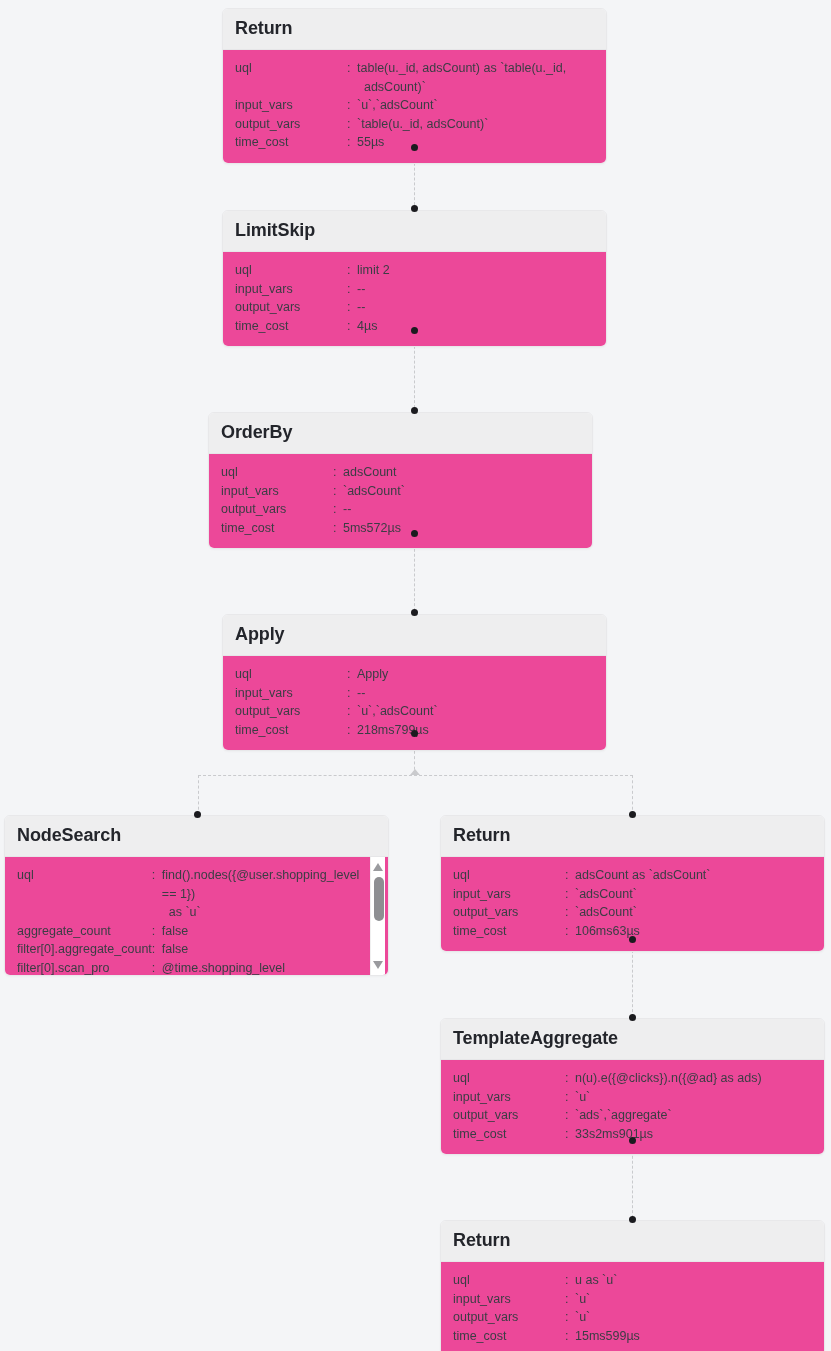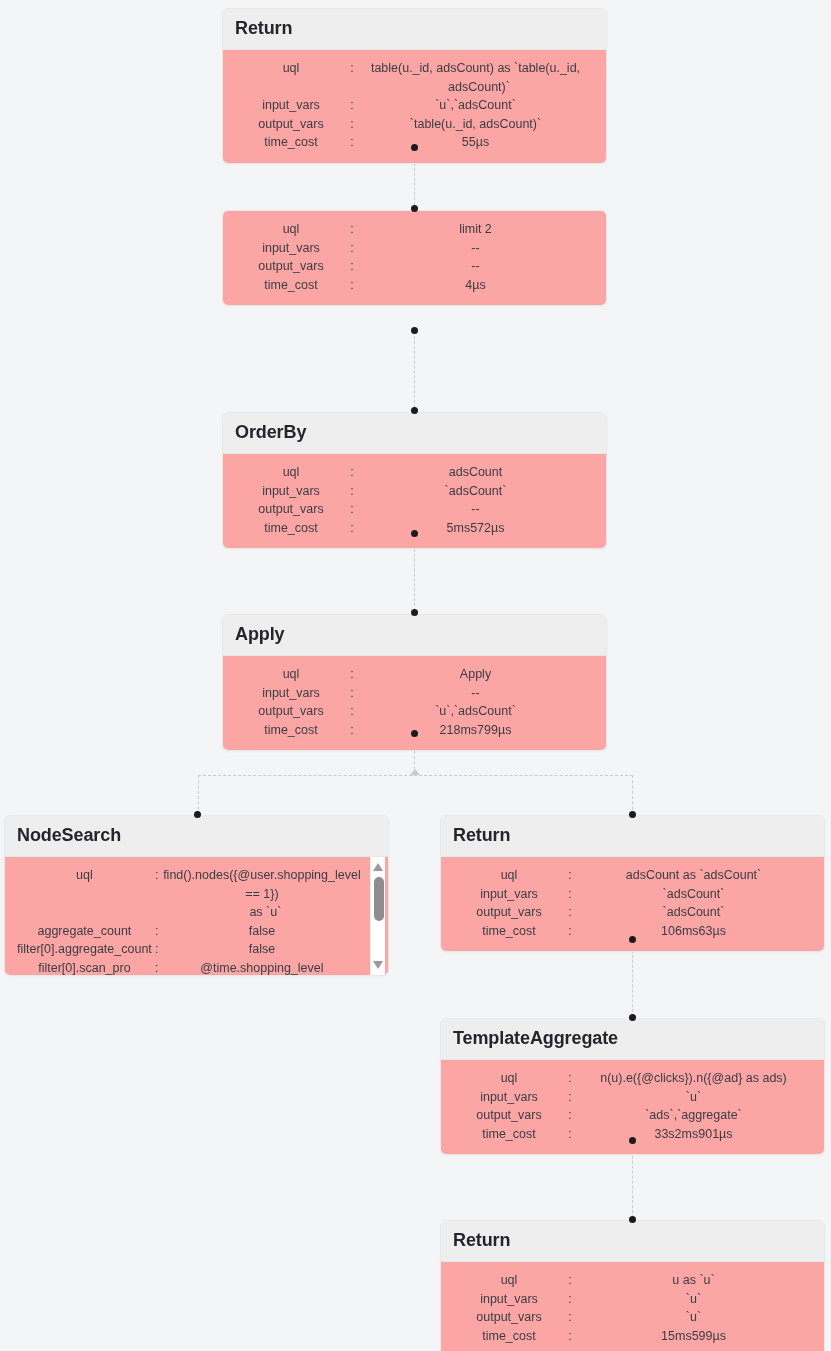--- a/index.html
+++ b/index.html
@@ -32,23 +32,22 @@
     background: #eeeeef;
     border-bottom: 1px solid #e6e6e8;
     padding: 9px 12px 10px 12px;
     font-size: 18px;
     font-weight: bold;
     color: #23252b;
     letter-spacing: -0.1px;
   }
   .node-body {
     padding: 9px 12px 11px 12px;
-    background: #fca5a5;
+    background: #ec4899;
     position: relative;
-    text-align: center;
   }
   .node-body.scrolled {
     padding-right: 26px;
     height: 118px;
     overflow: hidden;
   }
   table.props {
     border-collapse: collapse;
     width: 100%;
   }
@@ -198,20 +197,21 @@
           <td class="k">time_cost</td>
           <td class="sep">:</td>
           <td class="v">55µs</td>
         </tr>
       </tbody>
         </table>
     </div>
   </div>
 
   <div class="node" style="left:222px; top:210px; width:385px;">
+    <div class="node-header">LimitSkip</div>
     <div class="node-body">
       <table class="props">
         <tbody>
             <tr>
           <td class="k">uql</td>
           <td class="sep">:</td>
           <td class="v">limit 2</td>
         </tr>
         <tr>
           <td class="k">input_vars</td>
@@ -226,21 +226,21 @@
         <tr>
           <td class="k">time_cost</td>
           <td class="sep">:</td>
           <td class="v">4µs</td>
         </tr>
       </tbody>
         </table>
     </div>
   </div>
 
-  <div class="node" style="left:222px; top:412px; width:385px;">
+  <div class="node" style="left:208px; top:412px; width:385px;">
     <div class="node-header">OrderBy</div>
     <div class="node-body">
       <table class="props">
         <tbody>
             <tr>
           <td class="k">uql</td>
           <td class="sep">:</td>
           <td class="v">adsCount</td>
         </tr>
         <tr>

